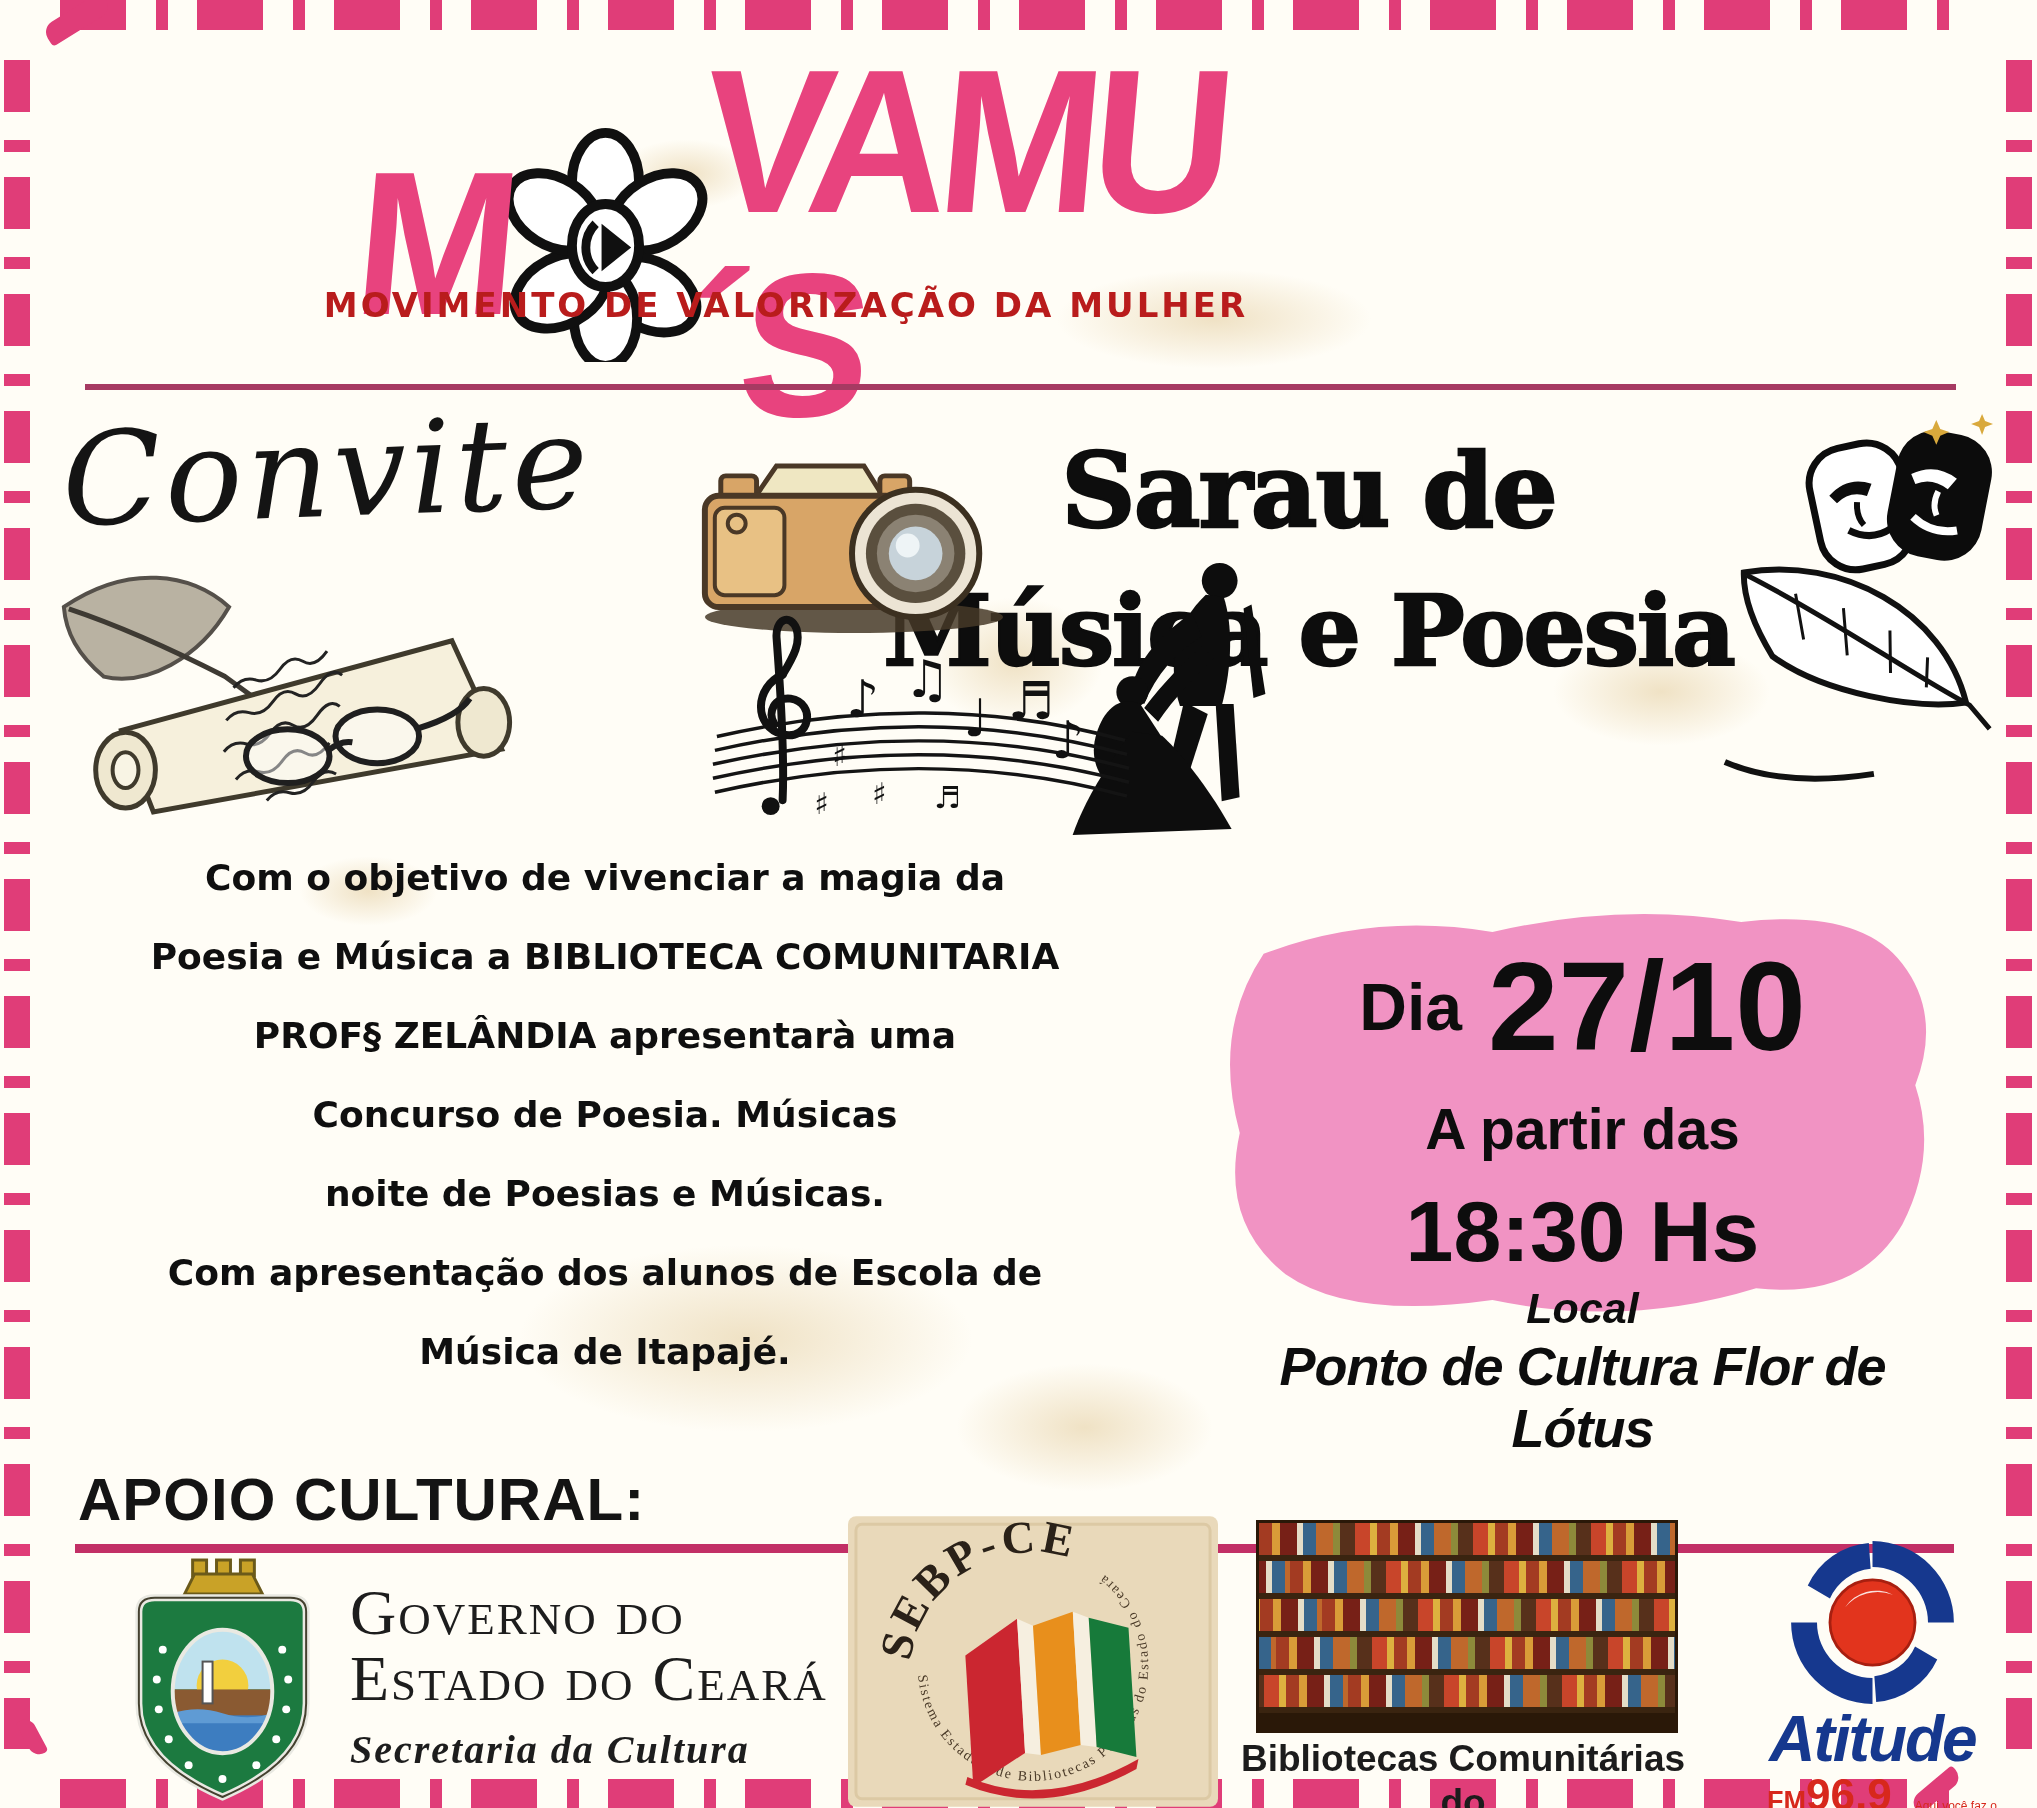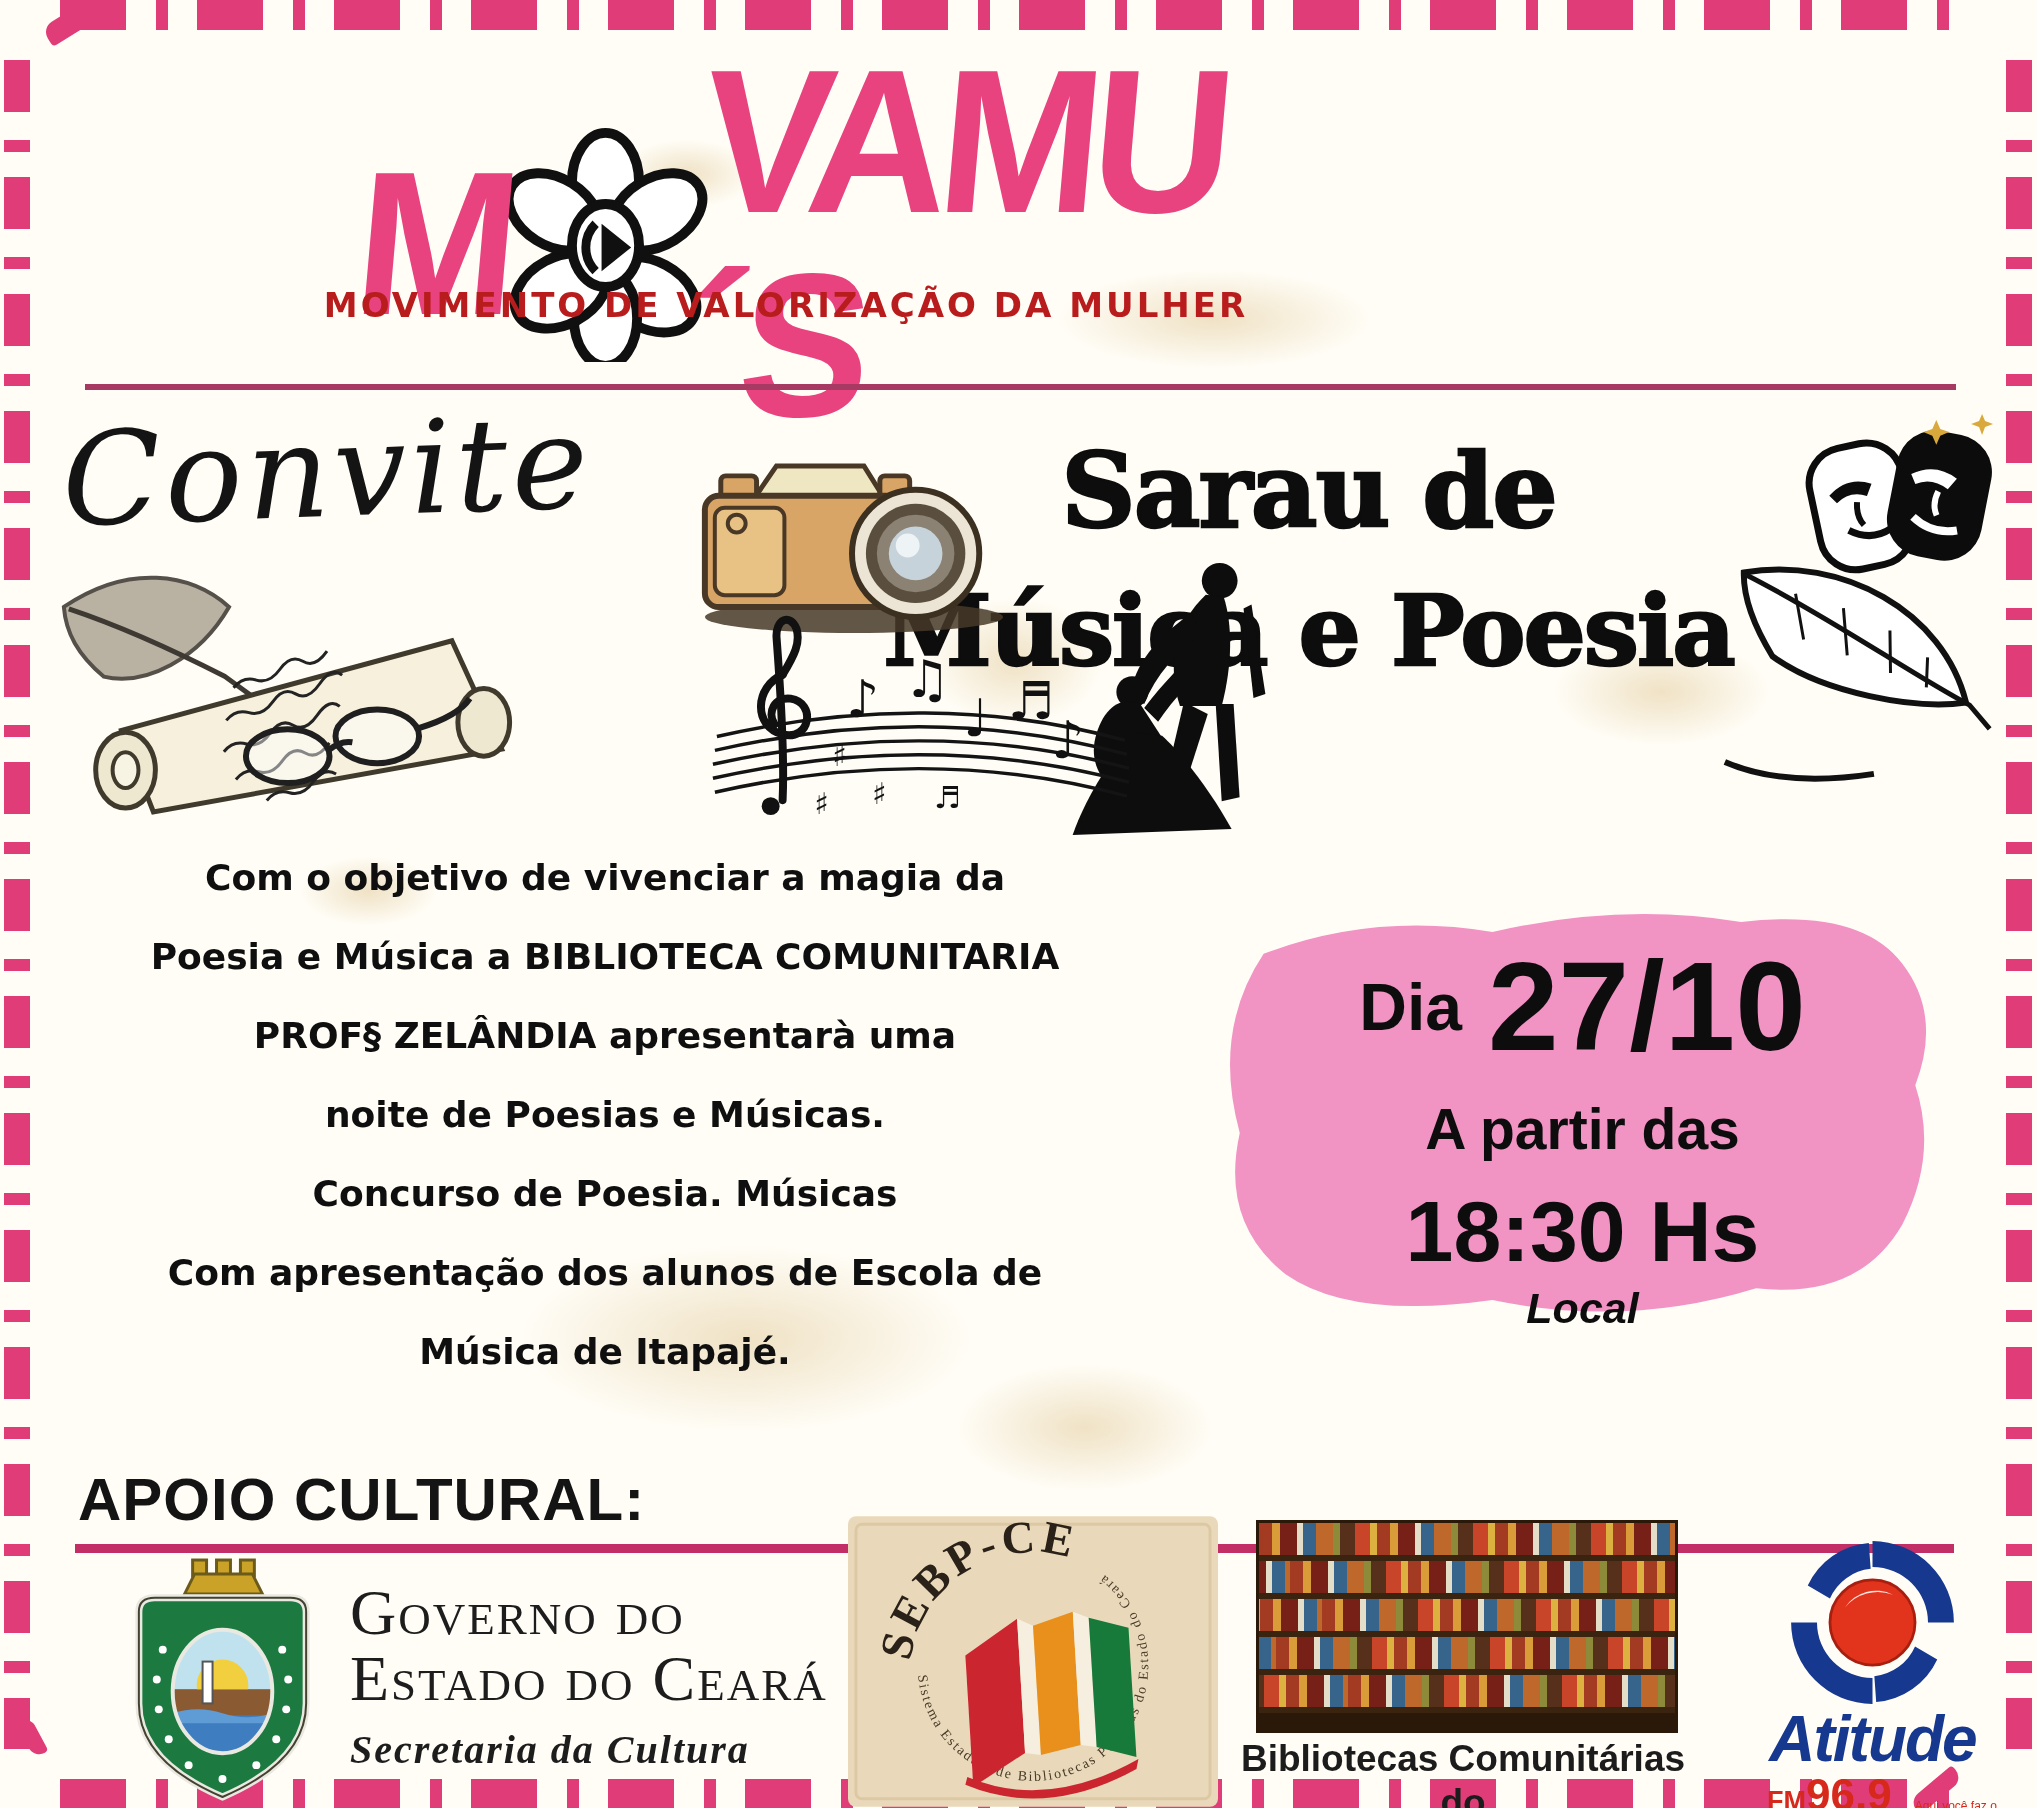--- a/index.html
+++ b/index.html
@@ -239,39 +239,40 @@
       <path d="M28,42 C120,70 210,112 272,132 L296,152" stroke="#111" stroke-width="5" fill="none"></path>
       <path d="M80,52 L96,96 M130,58 L142,104 M180,72 L188,114 M222,92 L226,122" stroke="#111" stroke-width="3" fill="none"></path>
     </g>
     <path d="M20,210 q60,26 150,12" stroke="#111" stroke-width="6" fill="none"></path>
   </svg>
 
   <div class="bodyblock">
     <div>Com o objetivo de vivenciar a magia da</div>
     <div>Poesia e Música a BIBLIOTECA COMUNITARIA</div>
     <div>PROF§ ZELÂNDIA apresentarà uma</div>
+    <div>Concurso de Poesia. Músicas</div>
     <div>noite de Poesias e Músicas.</div>
-    <div>Concurso de Poesia. Músicas</div>
     <div>Com apresentação dos alunos de Escola de</div>
     <div>Música de Itapajé.</div>
   </div>
 
   <svg class="blob-svg" viewBox="0 0 775 455">
     <path d="M70,60 Q180,18 300,38 Q430,8 550,28 Q670,14 712,70 Q752,122 725,192 Q748,262 712,332 Q668,408 565,396 Q435,436 300,408 Q158,428 92,382 Q26,330 46,240 Q18,138 70,60 Z" fill="#f193c3"></path>
   </svg>
   <div class="blob-text">
     <div class="ev-row">
       <span class="ev-dia">Dia</span>
       <span class="ev-date">27/10</span>
     </div>
     <div class="ev-row" style="margin-top:26px;flex-direction:column;">
       <span class="ev-partir">A partir das</span>
       <span class="ev-time">18:30 Hs</span>
     </div>
     <div class="ev-local">Local</div>
+    <div class="ev-venue">Ponto de Cultura Flor de Lótus</div>
   </div>
 
   <div class="apoio">APOIO CULTURAL:</div>
   <div class="apoio-line"></div>
 
   <svg class="crest" viewBox="0 0 232 252">
     <g>
       <rect x="86" y="6" width="14" height="16" fill="#c9a227" stroke="#6b5a1a" stroke-width="3"></rect>
       <rect x="110" y="6" width="14" height="16" fill="#c9a227" stroke="#6b5a1a" stroke-width="3"></rect>
       <rect x="134" y="6" width="14" height="16" fill="#c9a227" stroke="#6b5a1a" stroke-width="3"></rect>

